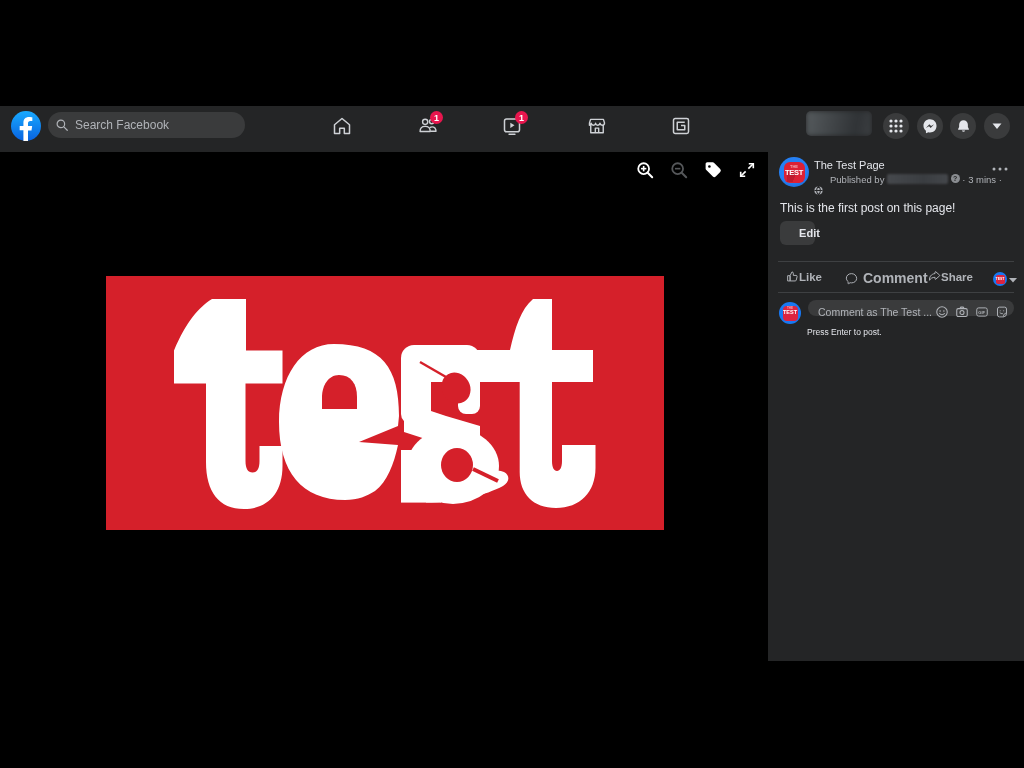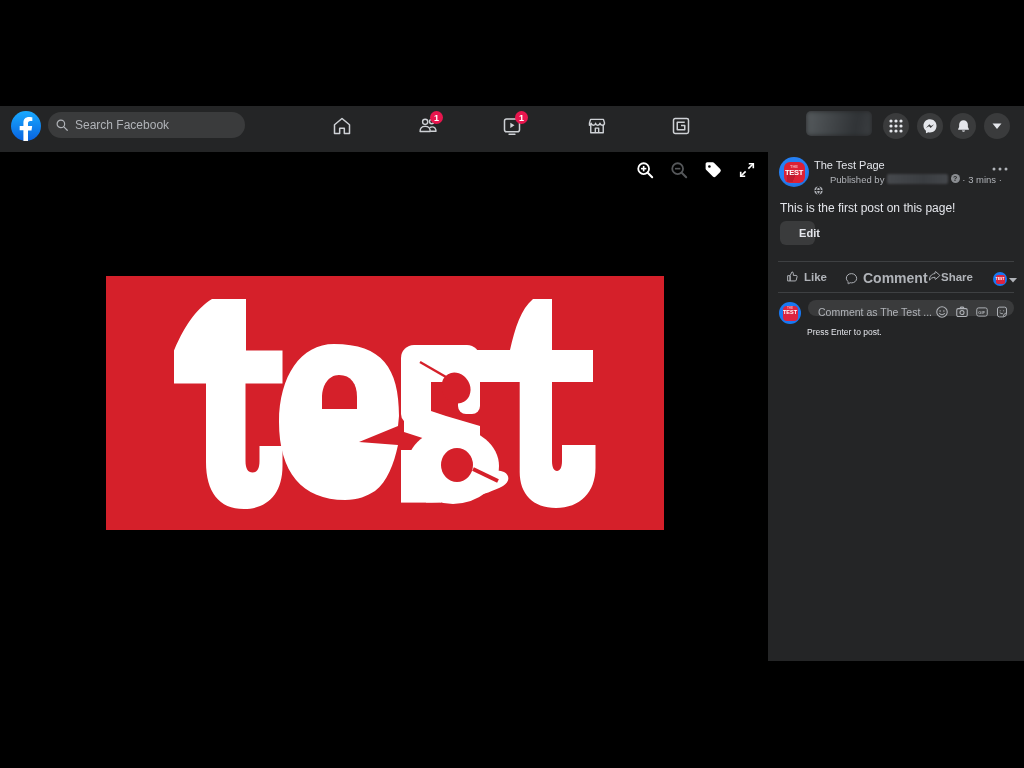--- a/index.html
+++ b/index.html
@@ -204,21 +204,21 @@
 
   <div class="abs light" style="left:12px; top:75px; width:35px; height:24px; background:#3a3b3c; border-radius:6px; font-size:11px; font-weight:bold; display:flex; align-items:center; justify-content:center;padding-left:24px;">Edit</div>
 
   <div class="abs" style="left:10px; top:115px; width:236px; height:1px; background:#3e4042;"></div>
 
   <div class="abs gray" style="left:18px; top:124px; display:flex; align-items:center; font-size:11.5px; font-weight:bold;">
     <svg width="13" height="13" viewBox="0 0 24 24" fill="none" stroke="#b0b3b8" stroke-width="1.8" stroke-linejoin="round">
       <path d="M7.5 10.5 11 3.5c1.5 0 2.5 1.2 2.5 2.5v4h5.3c1.2 0 2 1.1 1.7 2.2l-1.6 6.5a2 2 0 0 1-2 1.5H7.5z"></path>
       <path d="M7.5 10.5H3v9.7h4.5z"></path>
     </svg>
-    <span style="margin-left:5px;">Like</span>
+    <span style="">Like</span>
   </div>
   <div class="abs gray" style="left:77px; top:124px; display:flex; align-items:center; font-size:14px; font-weight:bold;">
     <svg width="13" height="13" viewBox="0 0 24 24" fill="none" stroke="#b0b3b8" stroke-width="1.8" stroke-linejoin="round">
       <path d="M12 3C6.5 3 2.5 6.7 2.5 11.3c0 2.6 1.2 4.8 3.2 6.3V21a.6.6 0 0 0 .9.5l3-1.7c.8.2 1.6.3 2.4.3 5.5 0 9.5-3.7 9.5-8.3S17.5 3 12 3z"></path>
     </svg>
     <span style="margin-left:5px;">Comment</span>
   </div>
   <div class="abs gray" style="left:160px; top:124px; display:flex; align-items:center; font-size:11.5px; font-weight:bold;">
     <svg width="13" height="13" viewBox="0 0 24 24" fill="none" stroke="#b0b3b8" stroke-width="1.8" stroke-linejoin="round">
       <path d="M13 6.5V3.8c0-.7.8-1 1.3-.6l7.2 6.3c.4.3.4.9 0 1.2l-7.2 6.3a.75.75 0 0 1-1.3-.6v-2.9C8 13.5 4.5 15.5 2.8 19c-.6-6 2.6-11.4 10.2-12.5z"></path>

